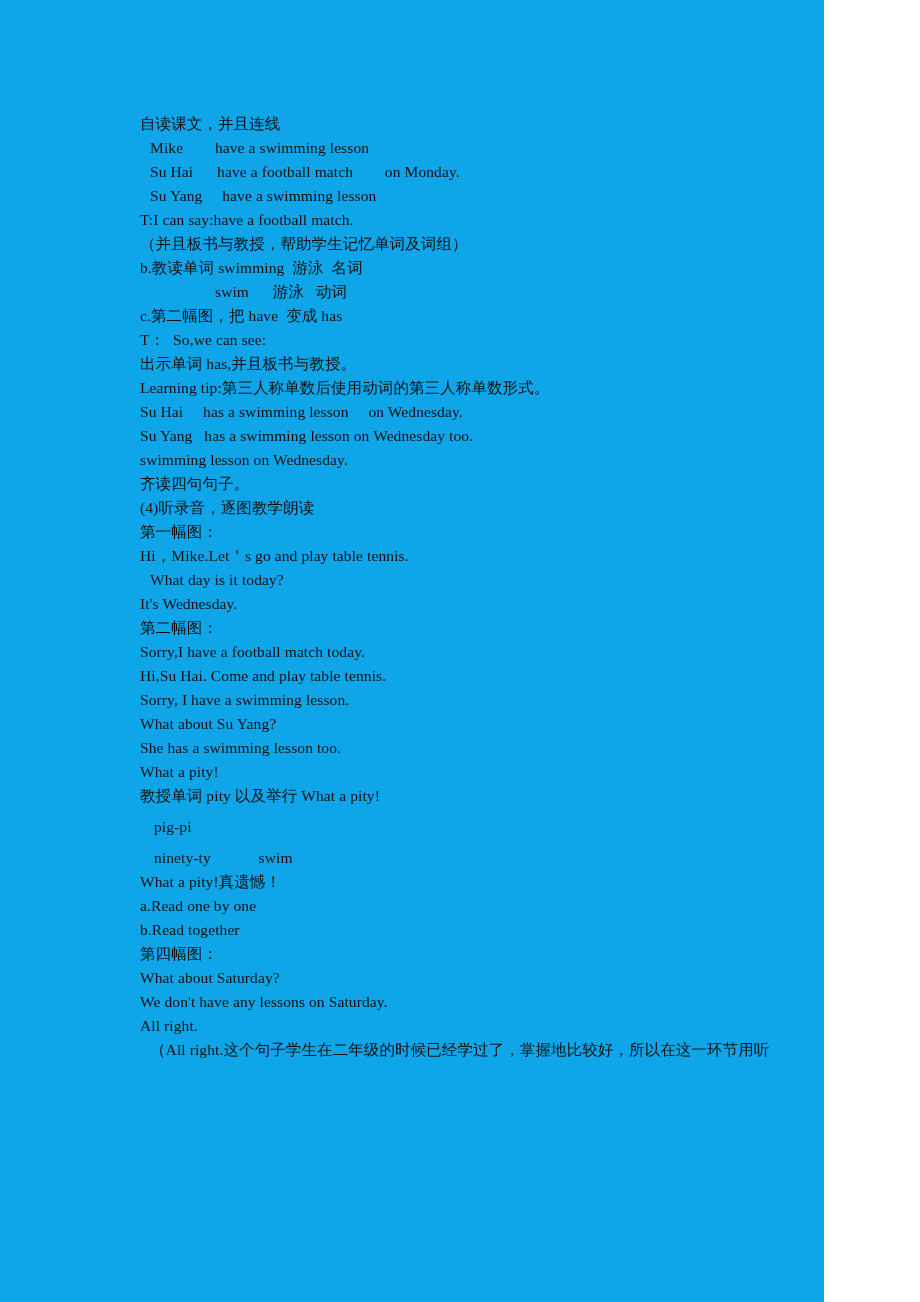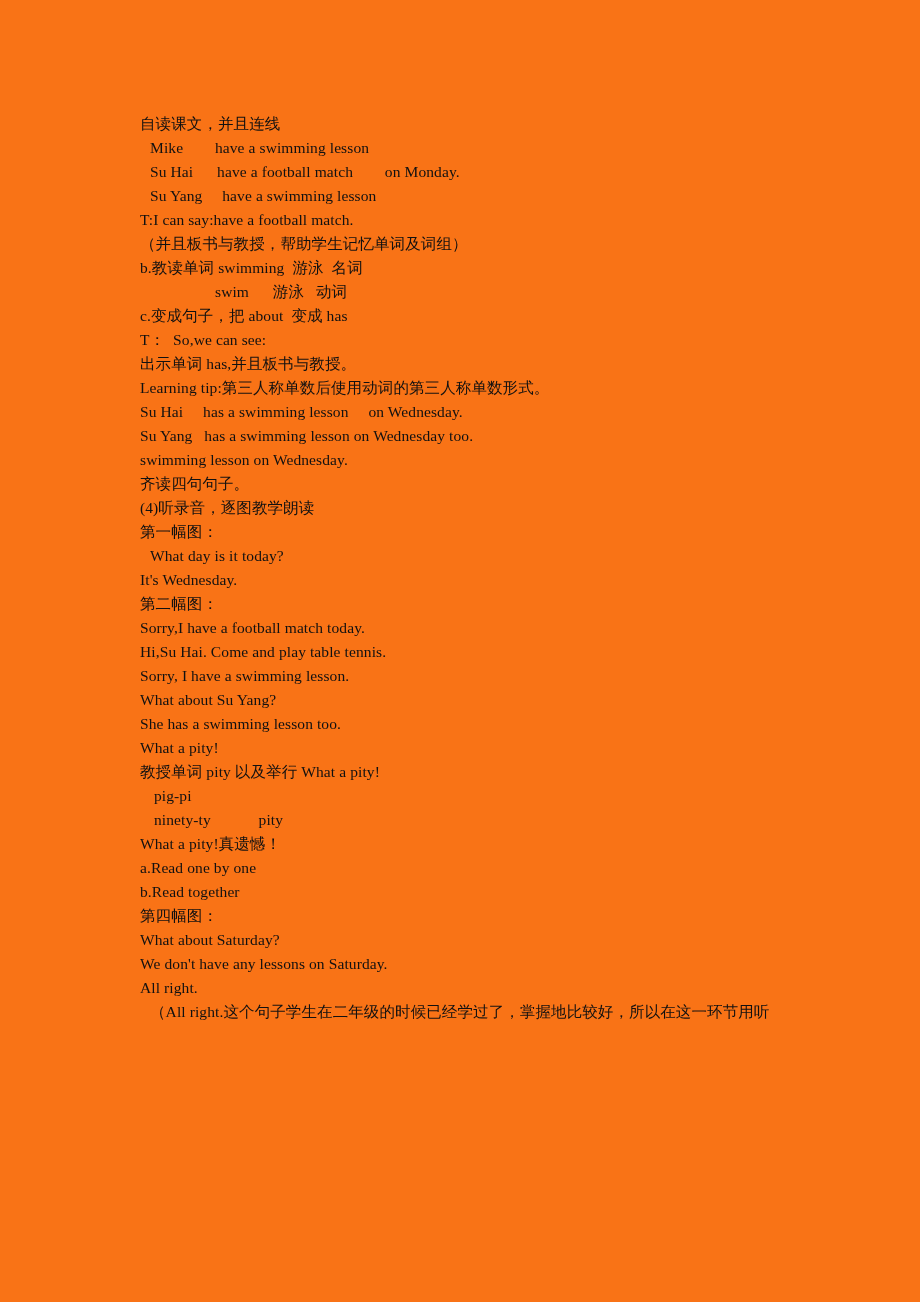--- a/index.html
+++ b/index.html
@@ -13,80 +13,81 @@
     height: 1302px;
     position: relative;
     font-family: "Liberation Serif", "DejaVu Serif", serif;
     color: #000000;
     -webkit-font-smoothing: antialiased;
   }
   #page {
     position: absolute;
     left: 0;
     top: 0;
-    width: 920px;
+    width: 824px;
     height: 1302px;
-    background: #f97316;
+    background: #0ea5e9;
     overflow: hidden;
   }
   #doc-body {
     position: absolute;
     left: 140px;
     top: 112px;
     width: 760px;
   }
   .line {
     font-size: 15.5px;
     line-height: 24px;
     height: 24px;
     white-space: pre;
     color: #111111;
     letter-spacing: 0.1px;
   }
   
   .ind-0  { padding-left: 0px; }
   .ind-1  { padding-left: 10px; }
-  .ind-2  { padding-left: 14px; }
+  .ind-2  { padding-left: 14px; margin-top: 7px; }
   .ind-3  { padding-left: 75px; }
 </style>
 </head>
 <body>
 
 <div id="page">
   <div id="doc-body">
       <div class="line ind-0">自读课文，并且连线</div>
       <div class="line ind-1">Mike        have a swimming lesson</div>
       <div class="line ind-1">Su Hai      have a football match        on Monday.</div>
       <div class="line ind-1">Su Yang     have a swimming lesson</div>
       <div class="line ind-0">T:I can say:have a football match.</div>
       <div class="line ind-0">（并且板书与教授，帮助学生记忆单词及词组）</div>
       <div class="line ind-0">b.教读单词 swimming  游泳  名词</div>
       <div class="line ind-3">swim      游泳   动词</div>
-      <div class="line ind-0">c.变成句子，把 about  变成 has</div>
+      <div class="line ind-0">c.第二幅图，把 have  变成 has</div>
       <div class="line ind-0">T：  So,we can see:</div>
       <div class="line ind-0">出示单词 has,并且板书与教授。</div>
       <div class="line ind-0">Learning tip:第三人称单数后使用动词的第三人称单数形式。</div>
       <div class="line ind-0">Su Hai     has a swimming lesson     on Wednesday.</div>
       <div class="line ind-0">Su Yang   has a swimming lesson on Wednesday too.</div>
       <div class="line ind-0">swimming lesson on Wednesday.</div>
       <div class="line ind-0">齐读四句句子。</div>
       <div class="line ind-0">(4)听录音，逐图教学朗读</div>
       <div class="line ind-0">第一幅图：</div>
+      <div class="line ind-0">Hi，Mike.Let＇s go and play table tennis.</div>
       <div class="line ind-1">What day is it today?</div>
       <div class="line ind-0">It's Wednesday.</div>
       <div class="line ind-0">第二幅图：</div>
       <div class="line ind-0">Sorry,I have a football match today.</div>
       <div class="line ind-0">Hi,Su Hai. Come and play table tennis.</div>
       <div class="line ind-0">Sorry, I have a swimming lesson.</div>
       <div class="line ind-0">What about Su Yang?</div>
       <div class="line ind-0">She has a swimming lesson too.</div>
       <div class="line ind-0">What a pity!</div>
       <div class="line ind-0">教授单词 pity 以及举行 What a pity!</div>
       <div class="line ind-2">pig-pi</div>
-      <div class="line ind-2">ninety-ty            pity</div>
+      <div class="line ind-2">ninety-ty            swim</div>
       <div class="line ind-0">What a pity!真遗憾！</div>
       <div class="line ind-0">a.Read one by one</div>
       <div class="line ind-0">b.Read together</div>
       <div class="line ind-0">第四幅图：</div>
       <div class="line ind-0">What about Saturday?</div>
       <div class="line ind-0">We don't have any lessons on Saturday.</div>
       <div class="line ind-0">All right.</div>
       <div class="line ind-1">（All right.这个句子学生在二年级的时候已经学过了，掌握地比较好，所以在这一环节用听</div>
     </div>
 </div>

